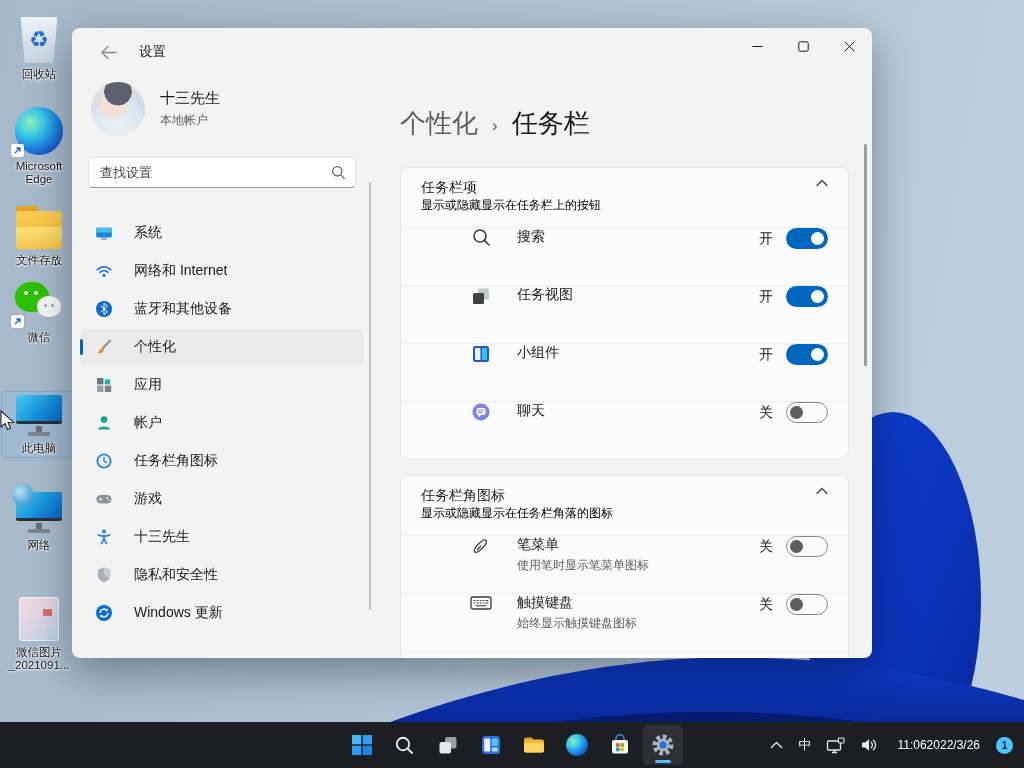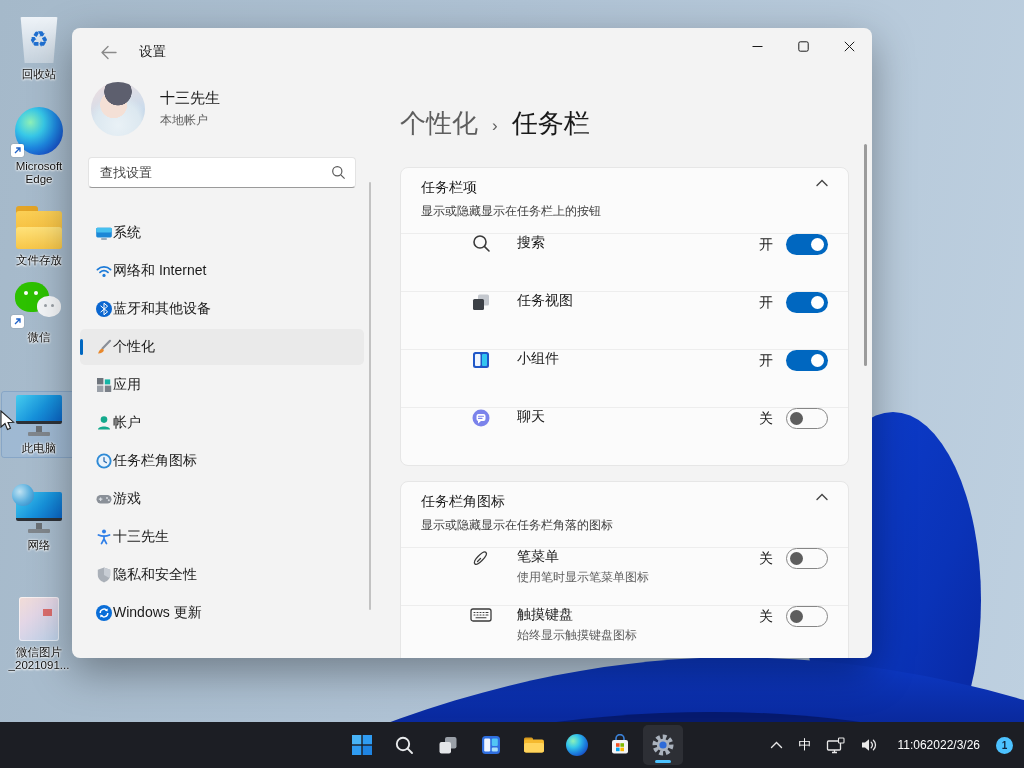--- a/index.html
+++ b/index.html
@@ -71,38 +71,38 @@
   .p-name{font-size:15px;color:#1a1a1a}
   .p-sub{font-size:12px;color:#5f5f5f;margin-top:4px}
   .searchbox{position:relative;margin:21px 16px 0;height:31px;background:#fff;
              border:1px solid #e3e3e3;border-bottom:1px solid #9a9a9a;border-radius:4px}
   .searchbox input{width:100%;height:100%;border:0;outline:0;background:transparent;
                    font-size:13px;padding:0 32px 0 11px;color:#333;font-family:Liberation Sans, sans-serif}
   .searchbox input::placeholder{color:#454545;opacity:1}
   .s-ico{position:absolute;right:9px;top:7px}
   .nav{margin-top:27px}
   .nav-item{height:36px;margin:2px 8px;padding-left:15px;border-radius:5px;display:flex;
-            align-items:center;font-size:14px;color:#1a1a1a;position:relative}
+            align-items:center;gap:21px;font-size:14px;color:#1a1a1a;position:relative}
   .nav-item.selected{background:#eaeaea}
   .nav-item.selected::before{content:"";position:absolute;left:0;top:10px;width:3px;height:16px;
             border-radius:2px;background:#0067c0}
   .nico{width:18px;height:18px;flex:0 0 18px}
   .side-sb{position:absolute;left:297px;top:154px;width:2px;height:428px;background:#c2c2c2;border-radius:1px}
 
   .content{position:absolute;left:300px;top:48px;right:0;bottom:0;padding:30px 0 0 28px}
   .breadcrumb{display:flex;align-items:center;gap:14px;font-size:26px}
   .bc-parent{color:#5e5e5e}
   .bc-sep{color:#5e5e5e;font-size:17px;margin-top:4px}
   .bc-cur{color:#191919}
   .card{width:449px;background:#fbfbfb;border:1px solid #e6e6e6;border-radius:8px;margin-top:26px;overflow:hidden}
   .card.second{margin-top:15px}
   .card-h{padding:11px 20px 13px;display:flex;}
   .card-h-txt{flex:1}
   .card-title{font-size:14px;color:#1a1a1a}
-  .card-sub{font-size:12px;color:#404040;margin-top:6px}
+  .card-sub{font-size:12px;color:#000000;margin-top:0}
   .row{display:flex;align-items:flex-start;border-top:1px solid #ededed;height:58px;padding:0 20px 0 68px}
   .row-icon{width:24px;display:flex;justify-content:center;margin-right:24px;flex:0 0 24px}
   .row-label{font-size:14px;color:#1a1a1a}
   .row-desc{font-size:12px;color:#5f5f5f;margin-top:3px}
   .row-right{margin-left:auto;display:flex;align-items:center;gap:13px}
   .state{font-size:14px;color:#1a1a1a}
   .toggle{width:42px;height:21px;border-radius:11px;position:relative}
   .toggle.on{background:#0067c0}
   .toggle.on .knob{position:absolute;right:4px;top:4px;width:13px;height:13px;border-radius:50%;background:#fff}
   .toggle.off{border:1px solid #868686;background:transparent}

